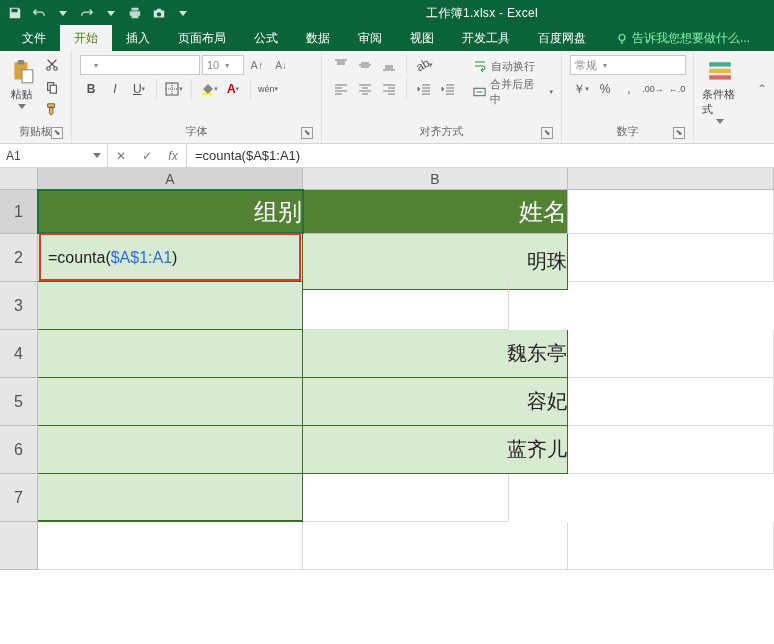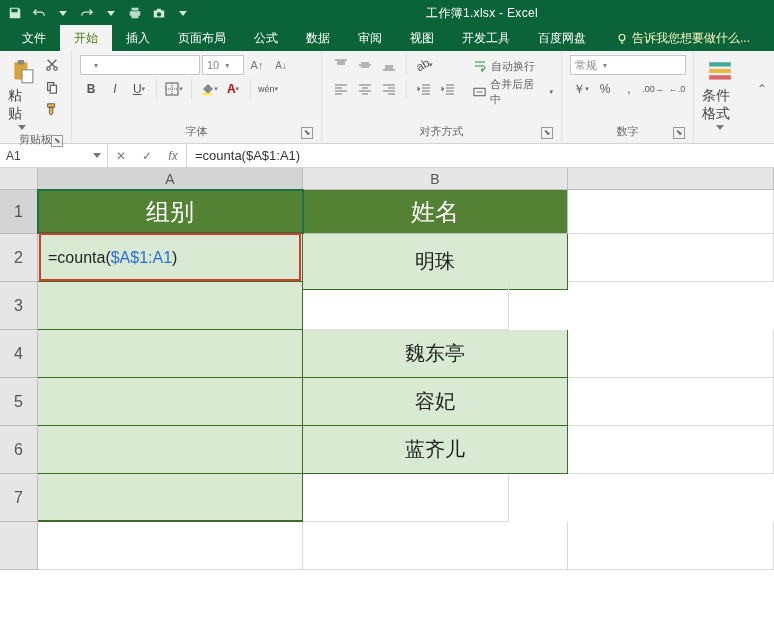--- a/index.html
+++ b/index.html
@@ -6,50 +6,50 @@
 body{background:#fff;width:774px;height:644px;overflow:hidden;font-size:12px;color:#444}
 .titlebar{height:26px;background:#0b6339;display:flex;align-items:center;padding:0 4px;color:#fff}
 .qat{display:flex;align-items:center;gap:2px}
 .qat-btn{width:22px;height:22px;display:flex;align-items:center;justify-content:center;color:#cfe8da}
 .qat-btn svg{width:14px;height:14px}
 .title-center{flex:1;text-align:center;font-size:12px;letter-spacing:.3px;color:#fff}
 .tabrow{height:25px;background:#0b6339;display:flex;align-items:flex-end;padding-left:8px;gap:0}
 .tab{padding:5px 14px 4px;font-size:12px;color:#fff;cursor:pointer}
 .tab.active{background:#f3f3f3;color:#4d7c0f}
 .tab.file{background:transparent}
-.tell-me{margin-left:10px;color:#fef9c3;display:flex;align-items:center;gap:4px;font-size:12px;padding:4px 6px}
+.tell-me{margin-left:10px;color:#86efac;display:flex;align-items:center;gap:4px;font-size:12px;padding:4px 6px}
 .ribbon{height:93px;background:#f3f3f3;border-bottom:1px solid #d4d4d4;display:flex}
 .group{border-right:1px solid #e1e1e1;padding:4px 8px 2px;display:flex;flex-direction:column;justify-content:space-between}
 .group-body{display:flex;align-items:flex-start;gap:6px;flex:1}
 .group-label{text-align:center;font-size:11px;color:#666;padding:2px 0;position:relative}
 .group-label .dlg{position:absolute;right:0;bottom:2px;width:12px;height:12px;border:1px solid #999;font-size:8px;line-height:10px;color:#666}
 .vstack{display:flex;flex-direction:column;gap:2px}
 .hstack{display:flex;align-items:center;gap:2px}
 .rb-btn{width:22px;height:20px;display:flex;align-items:center;justify-content:center;color:#666;border:1px solid transparent}
 .rb-btn svg{width:14px;height:14px}
-.big-btn{width:36px;display:flex;flex-direction:column;align-items:center;justify-content:center;font-size:14px;color:#444;padding-top:4px;gap:2px}
+.big-btn{width:36px;display:flex;flex-direction:column;align-items:center;justify-content:center;font-size:11px;color:#444;padding-top:4px;gap:2px}
 .big-btn svg{width:26px;height:26px}
 .combo{height:20px;border:1px solid #c8c8c8;background:#fff;display:flex;align-items:center;padding:0 4px;font-size:11px;color:#888;gap:6px}
 .combo .dd{font-size:8px;color:#888}
 .sep-v{width:1px;background:#e1e1e1;align-self:stretch;margin:0 4px}
 .row-line{display:flex;align-items:center;gap:4px;font-size:11px;color:#666;height:22px}
 .fx-bar{height:24px;border-bottom:1px solid #d4d4d4;display:flex;align-items:stretch;background:#fff}
 .namebox{width:108px;border-right:1px solid #d4d4d4;display:flex;align-items:center;padding:0 6px;font-size:12px;color:#444;justify-content:space-between}
 .fx-btns{display:flex;align-items:center;border-right:1px solid #d4d4d4}
 .fx-btn{width:26px;display:flex;align-items:center;justify-content:center;color:#777}
 .fx-input{flex:1;display:flex;align-items:center;padding:0 8px;font-size:13px;color:#333}
 .sheet-area{position:relative;height:475px;overflow:hidden;background:#fff}
 .grid{position:absolute;left:0;top:0}
 .colhdr{height:22px;display:flex}
 .corner{width:38px;height:22px;background:#e6e6e6;border-right:1px solid #bdbdbd;border-bottom:1px solid #bdbdbd}
 .ch{height:22px;background:#e6e6e6;border-right:1px solid #bdbdbd;border-bottom:1px solid #bdbdbd;display:flex;align-items:center;justify-content:center;font-size:14px;color:#555}
 .ch.sel{background:#d4d4d4}
 .rowhdr{width:38px;background:#e6e6e6;border-right:1px solid #bdbdbd;border-bottom:1px solid #bdbdbd;display:flex;align-items:center;justify-content:center;font-size:16px;color:#555}
 .datarow{display:flex}
-.cell{border-right:1px solid #bdbdbd;border-bottom:1px solid #bdbdbd;display:flex;align-items:center;justify-content:center;font-size:20px;position:relative}
+.cell{border-right:1px solid #bdbdbd;border-bottom:1px solid #bdbdbd;display:flex;align-items:center;justify-content:flex-end;font-size:20px;position:relative}
 .cell.empty{border-right:1px solid #d9d9d9;border-bottom:1px solid #d9d9d9}
 .hdr-cell{background:#548235;color:#fff;font-size:24px}
 .data-cell{background:#d9ead3;color:#222;border-right:1px solid #3b6e22;border-bottom:1px solid #3b6e22}
 .data-cell.col-b{font-family:"SimSun",serif}
 .sel-outline{position:absolute;top:54px;left:64px;width:265px;height:48px;border:2px solid #d63b2a;pointer-events:none}
 .sel-cell{position:absolute;border:2px solid #1f7246;pointer-events:none}
 .formula-text{font-family:Consolas,monospace;font-size:16px;display:flex;align-items:center}
 .formula-text .ref{color:#2a6fd6}
 .dd-caret{width:0;height:0;border-left:4px solid transparent;border-right:4px solid transparent;border-top:5px solid #777}
 .collapse-arrow{position:absolute;right:4px;top:30px;width:16px;height:16px;color:#777;display:flex;align-items:center;justify-content:center}

